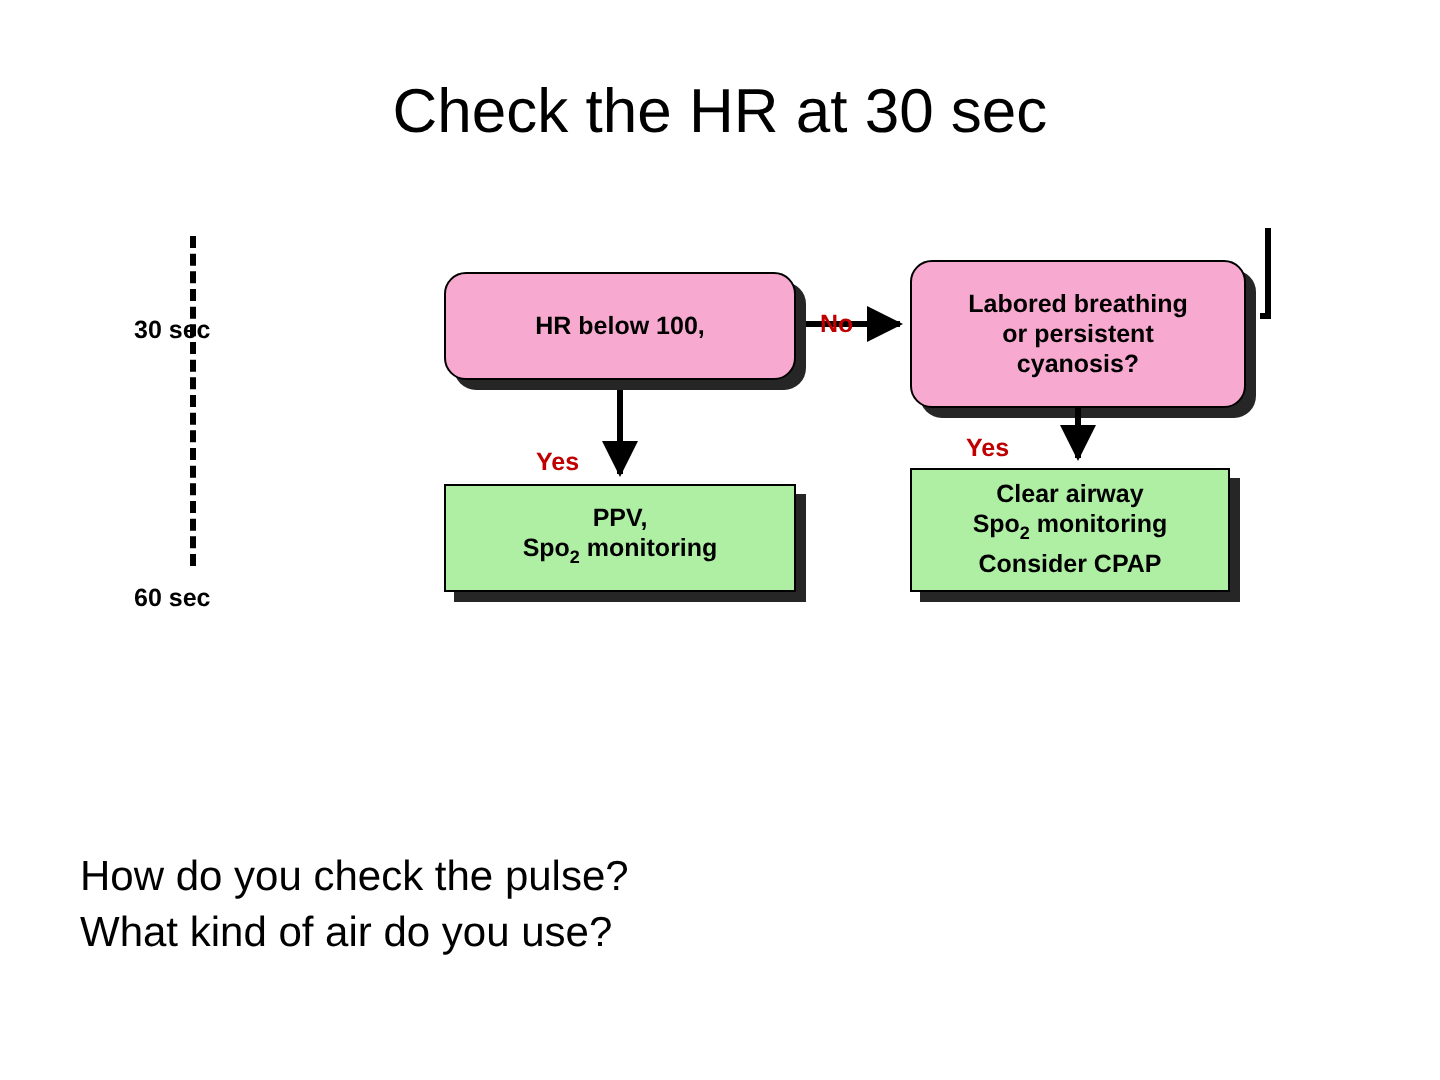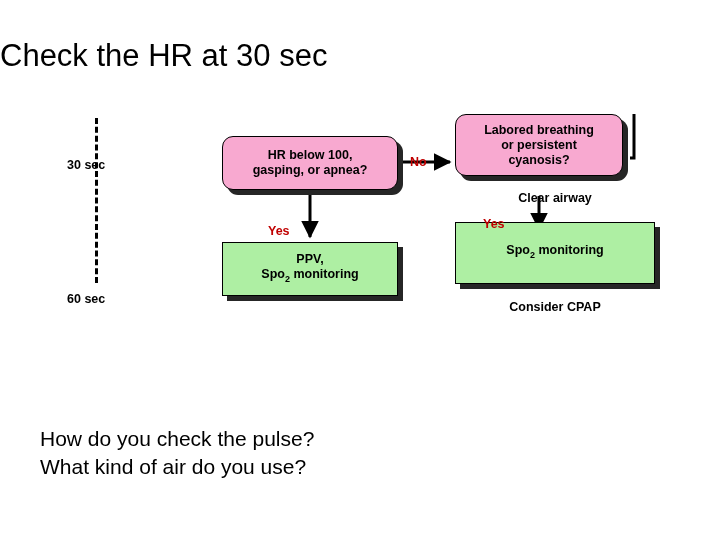--- a/index.html
+++ b/index.html
@@ -14,21 +14,21 @@
     font-family: "Liberation Sans", sans-serif;
     overflow: hidden;
   }
 
   
   #slide-title {
     position: absolute;
     left: 0;
     top: 38px;
     width: 720px;
-    text-align: left;
+    text-align: center;
     font-size: 31px;
     color: #000000;
     font-family: "Liberation Sans", sans-serif;
     font-weight: 400;
     letter-spacing: 0px;
   }
 
   
   #diagram {
     position: absolute;
@@ -75,22 +75,22 @@
     align-items: center;
     justify-content: center;
     box-shadow: 5px 5px 0 rgba(0,0,0,0.85);
   }
   .box.pink { background: #F8A9D0; }
   .box.green { background: #AEEFA3; }
   .box.rounded { border-radius: 11px; }
 
   #box-hr     { left: 222px; top: 36px;  width: 176px; height: 54px; }
   #box-ppv    { left: 222px; top: 142px; width: 176px; height: 54px; align-items: center; }
-  #box-labored{ left: 455px; top: 14px;  width: 168px; height: 62px; }
-  #box-clear  { left: 455px; top: 122px; width: 200px; height: 62px; gap: 37px; }
+  #box-labored{ left: 455px; top: 30px;  width: 168px; height: 74px; }
+  #box-clear  { left: 455px; top: 134px; width: 160px; height: 62px; }
 
   sub {
     font-size: 9px;
     vertical-align: sub;
   }
 
   
   .arrow-label {
     position: absolute;
     font-size: 12.5px;
@@ -148,21 +148,20 @@
 
     <line x1="403" y1="62" x2="450" y2="62" stroke="#000000" stroke-width="3" marker-end="url(#arrowhead)"></line>
 
     <line x1="539" y1="96" x2="539" y2="129" stroke="#000000" stroke-width="3" marker-end="url(#arrowhead)"></line>
 
     <polyline points="634,14 634,58 630,58" fill="none" stroke="#000000" stroke-width="3"></polyline>
   </svg>
 
   <div class="box pink rounded" id="box-hr">
     <span>HR below 100,</span>
-    <span>gasping, or apnea?</span>
   </div>
 
   <div class="box green" id="box-ppv">
     <span>PPV,</span>
     <span><span>Spo</span><sub>2</sub><span> monitoring</span></span>
   </div>
 
   <div class="box pink rounded" id="box-labored">
     <span>Labored breathing</span>
     <span>or persistent</span>

